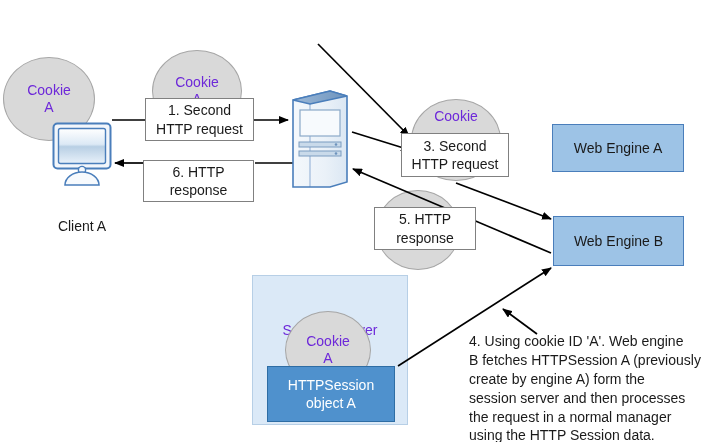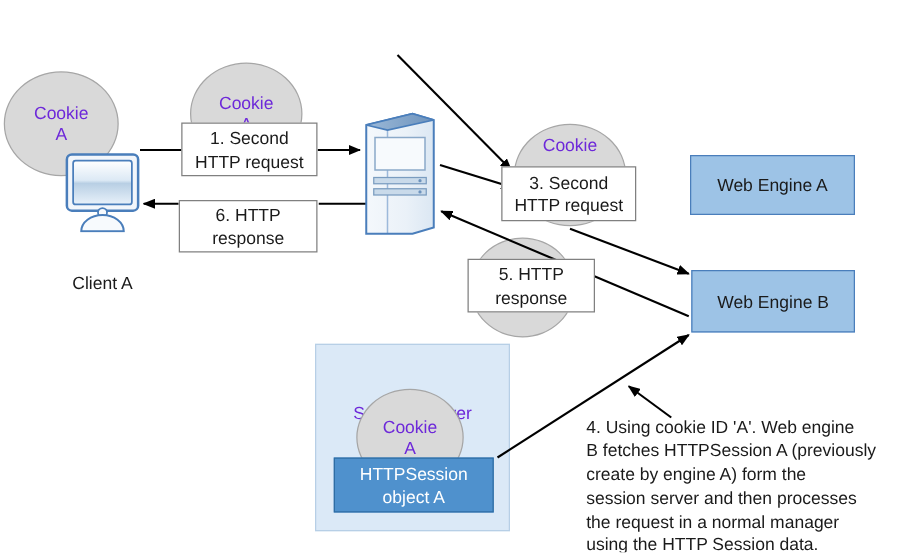--- a/index.html
+++ b/index.html
@@ -154,21 +154,21 @@
 
   <div class="sessionserver" style="left:252px; top:275px; width:156px; height:150px;">
     <div class="sessionserver-title">Session Server</div>
   </div>
 
   <div class="cookie" style="left:285px; top:311px; width:86px; height:78px;">
     <span>Cookie</span>
     <span>A</span>
   </div>
 
-  <div class="httpsession" style="left:267px; top:366px; width:128px; height:44px;">
+  <div class="httpsession" style="left:267px; top:366px; width:128px; height:56px;">
     <span>HTTPSession</span>
     <span>object A</span>
   </div>
 
   <div class="client-icon" style="left:52px; top:122px; width:60px; height:64px;">
     <svg width="60" height="64" viewBox="0 0 60 64">
       <defs>
         <linearGradient id="scr" x1="0" y1="0" x2="0" y2="1">
           <stop offset="0%" stop-color="#ffffff"></stop>
           <stop offset="45%" stop-color="#dce9f5"></stop>

